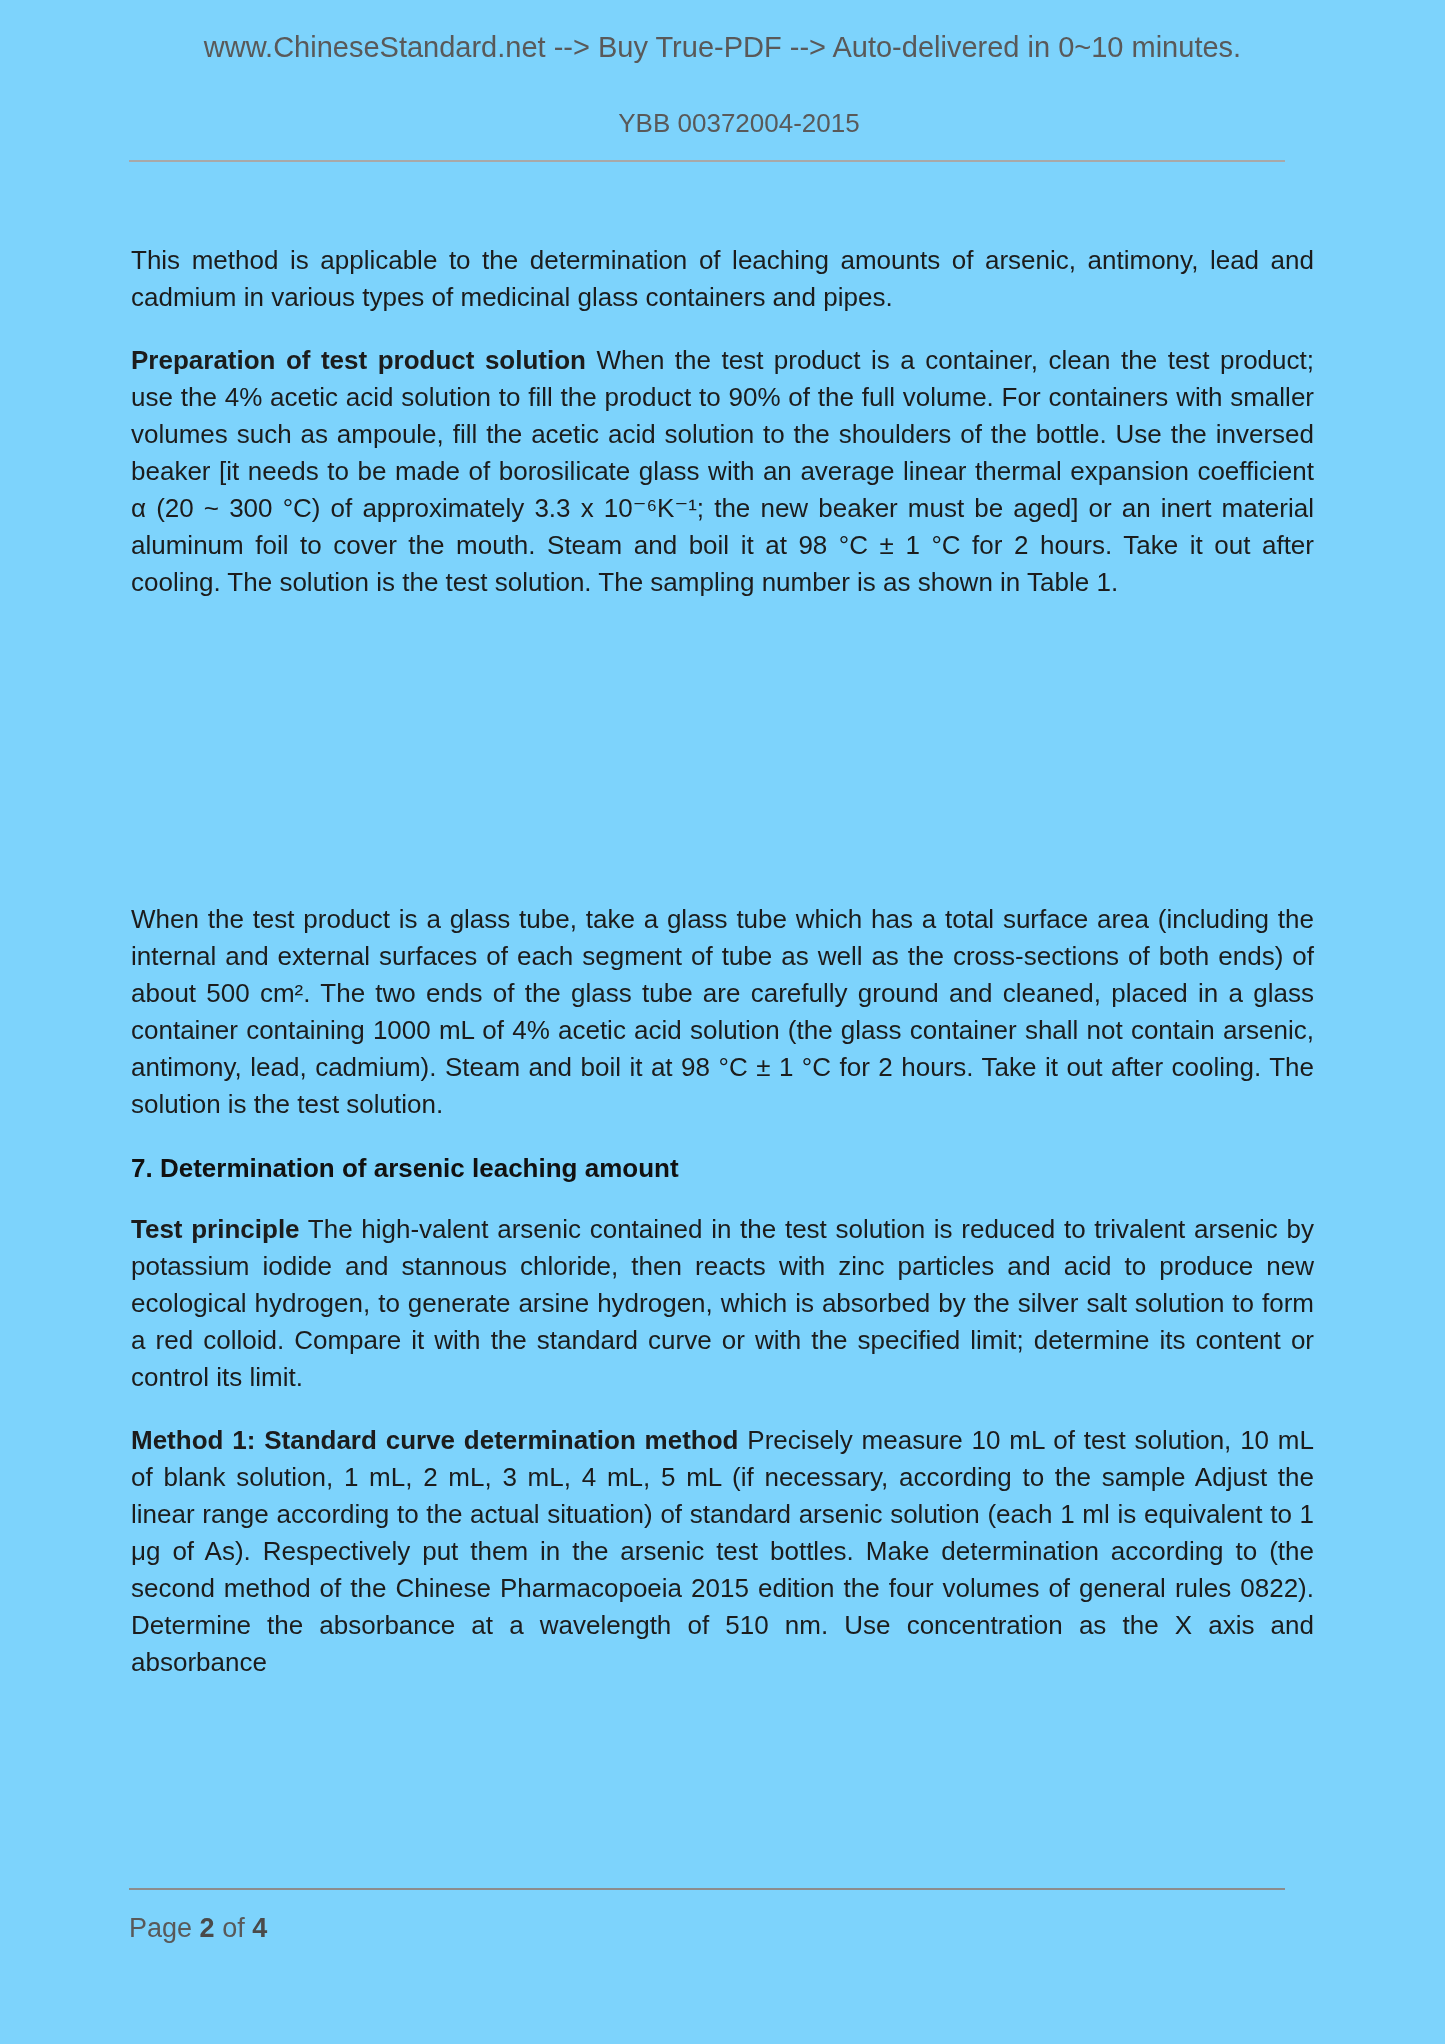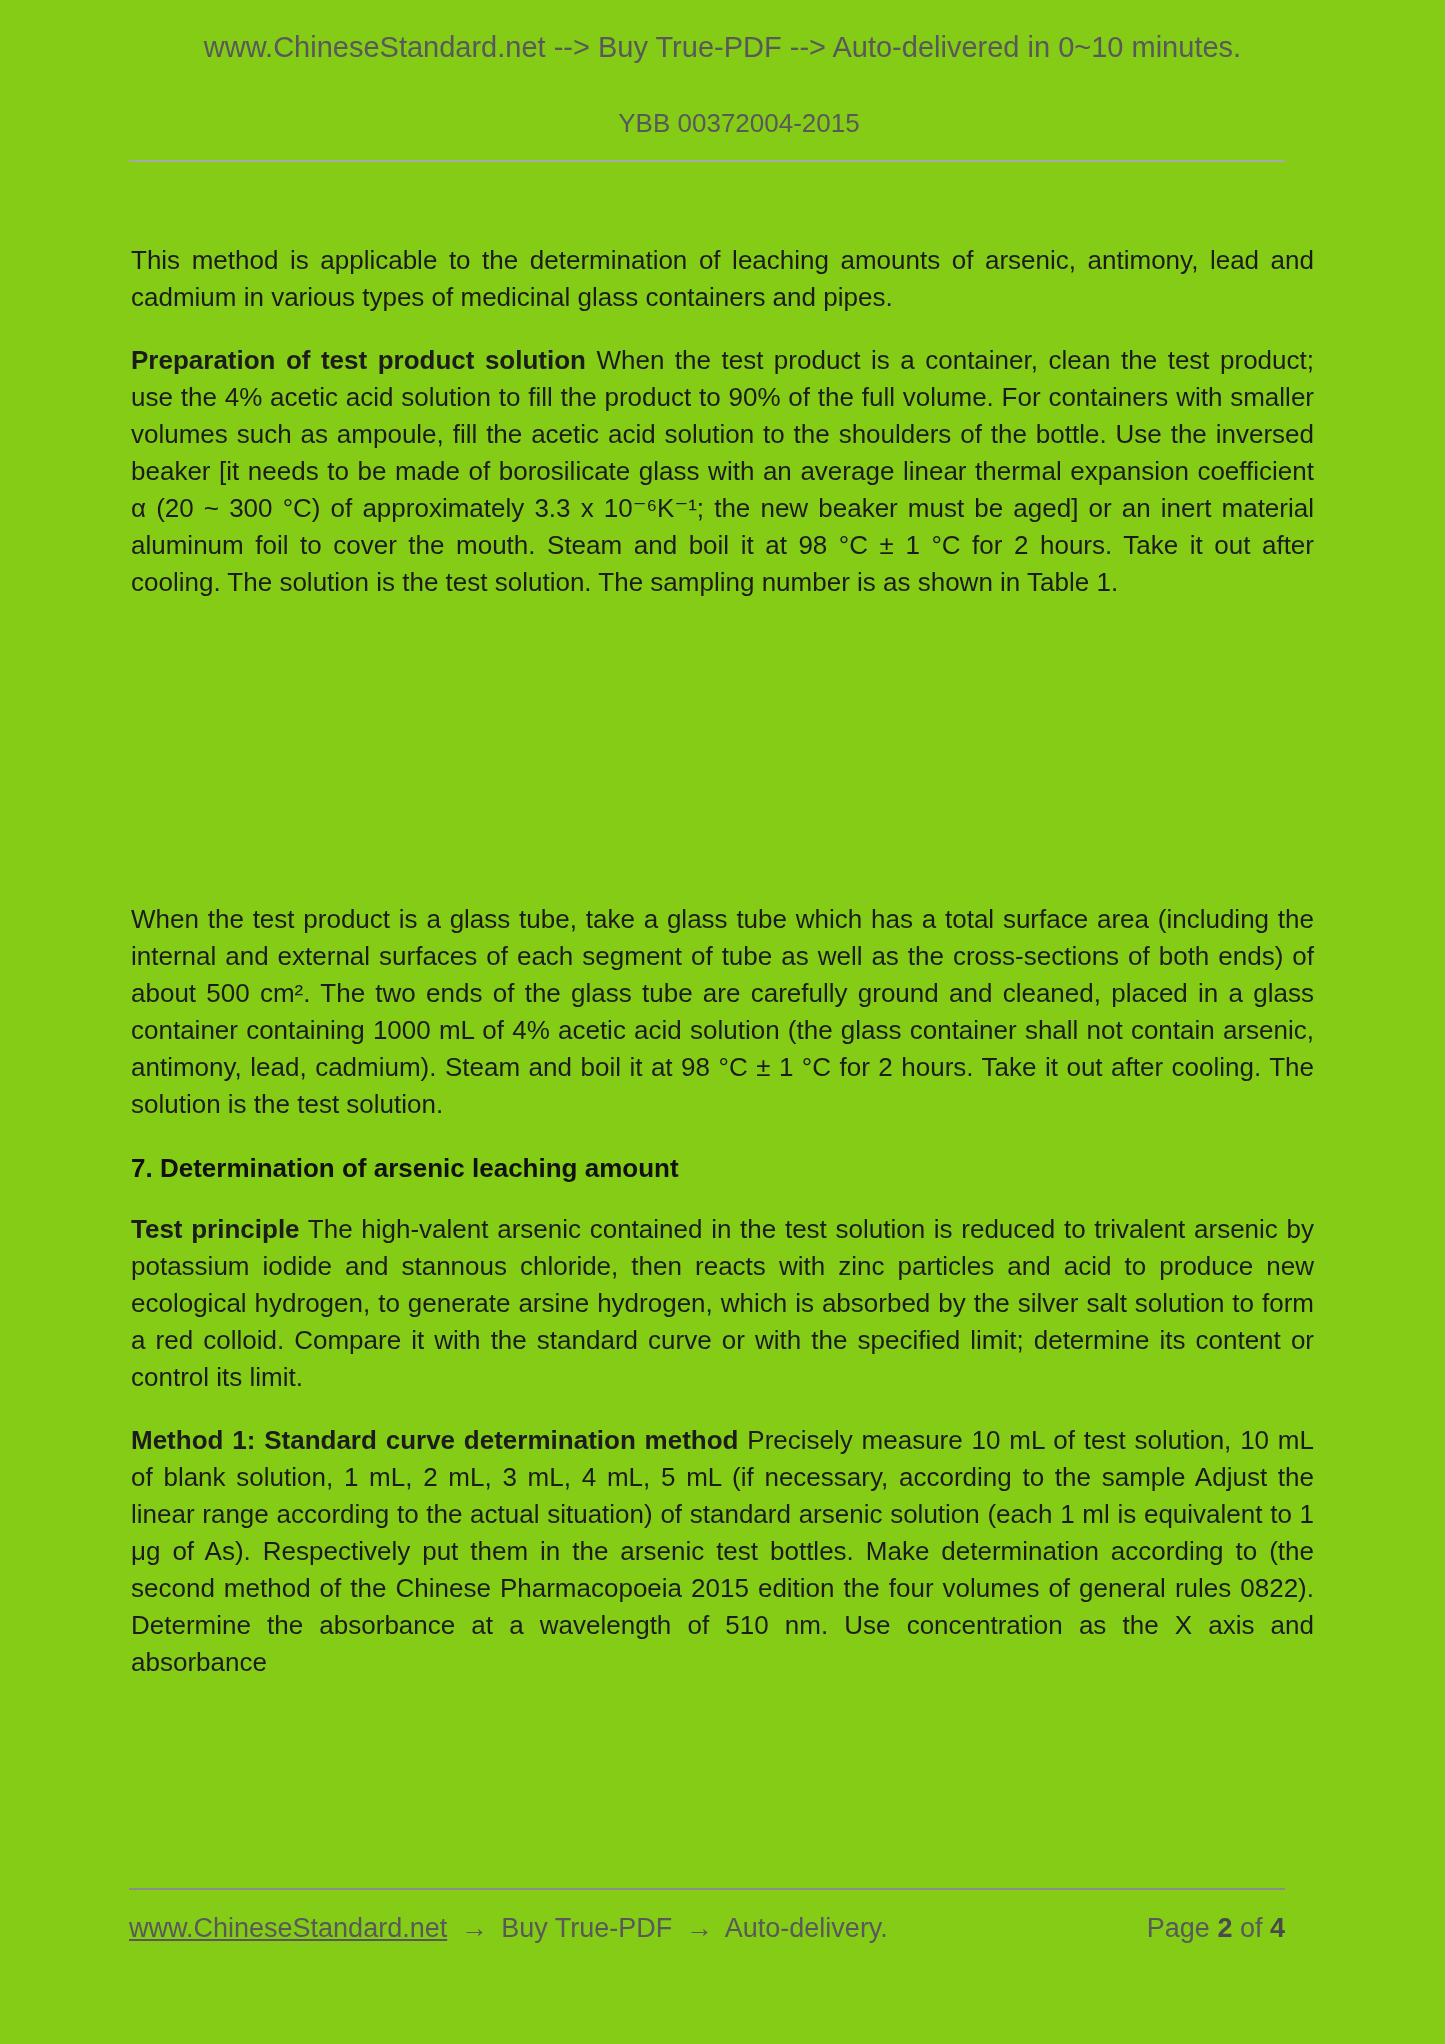--- a/index.html
+++ b/index.html
@@ -4,21 +4,21 @@
 <style>
   html, body {
     margin: 0;
     padding: 0;
     background: #ffffff;
   }
   .page {
     position: relative;
     width: 1445px;
     height: 2044px;
-    background: #84cc16;
+    background: #7dd3fc;
     overflow: hidden;
     font-family: "Liberation Sans", "DejaVu Sans", sans-serif;
     color: #1c1c1c;
   }
   .promo-line {
     margin: 30px 60px 0 60px;
     text-align: center;
     font-size: 29px;
     line-height: 34px;
     color: #595959;
@@ -117,27 +117,20 @@
 
     <h2 class="section-heading">7. Determination of arsenic leaching amount</h2>
 
     <p class="para"><b>Test principle</b> <span>The high-valent arsenic contained in the test solution is reduced to trivalent arsenic by potassium iodide and stannous chloride, then reacts with zinc particles and acid to produce new ecological hydrogen, to generate arsine hydrogen, which is absorbed by the silver salt solution to form a red colloid. Compare it with the standard curve or with the specified limit; determine its content or control its limit.</span></p>
 
     <p class="para"><b>Method 1: Standard curve determination method</b> <span>Precisely measure 10 mL of test solution, 10 mL of blank solution, 1 mL, 2 mL, 3 mL, 4 mL, 5 mL (if necessary, according to the sample Adjust the linear range according to the actual situation) of standard arsenic solution (each 1 ml is equivalent to 1 μg of As). Respectively put them in the arsenic test bottles. Make determination according to (the second method of the Chinese Pharmacopoeia 2015 edition the four volumes of general rules 0822). Determine the absorbance at a wavelength of 510 nm. Use concentration as the X axis and absorbance</span></p>
 
   </div>
 
   <div class="footer">
-    <div class="footer-left">
-      <span class="site-link">www.ChineseStandard.net</span>
-      <span class="footer-arrow">→</span>
-      <span>Buy True-PDF</span>
-      <span class="footer-arrow">→</span>
-      <span>Auto-delivery.</span>
-    </div>
     <div class="page-indicator">
       <span>Page</span>
       <span class="page-num">2</span>
       <span>of</span>
       <span class="page-num">4</span>
     </div>
   </div>
 
 </div>
 

